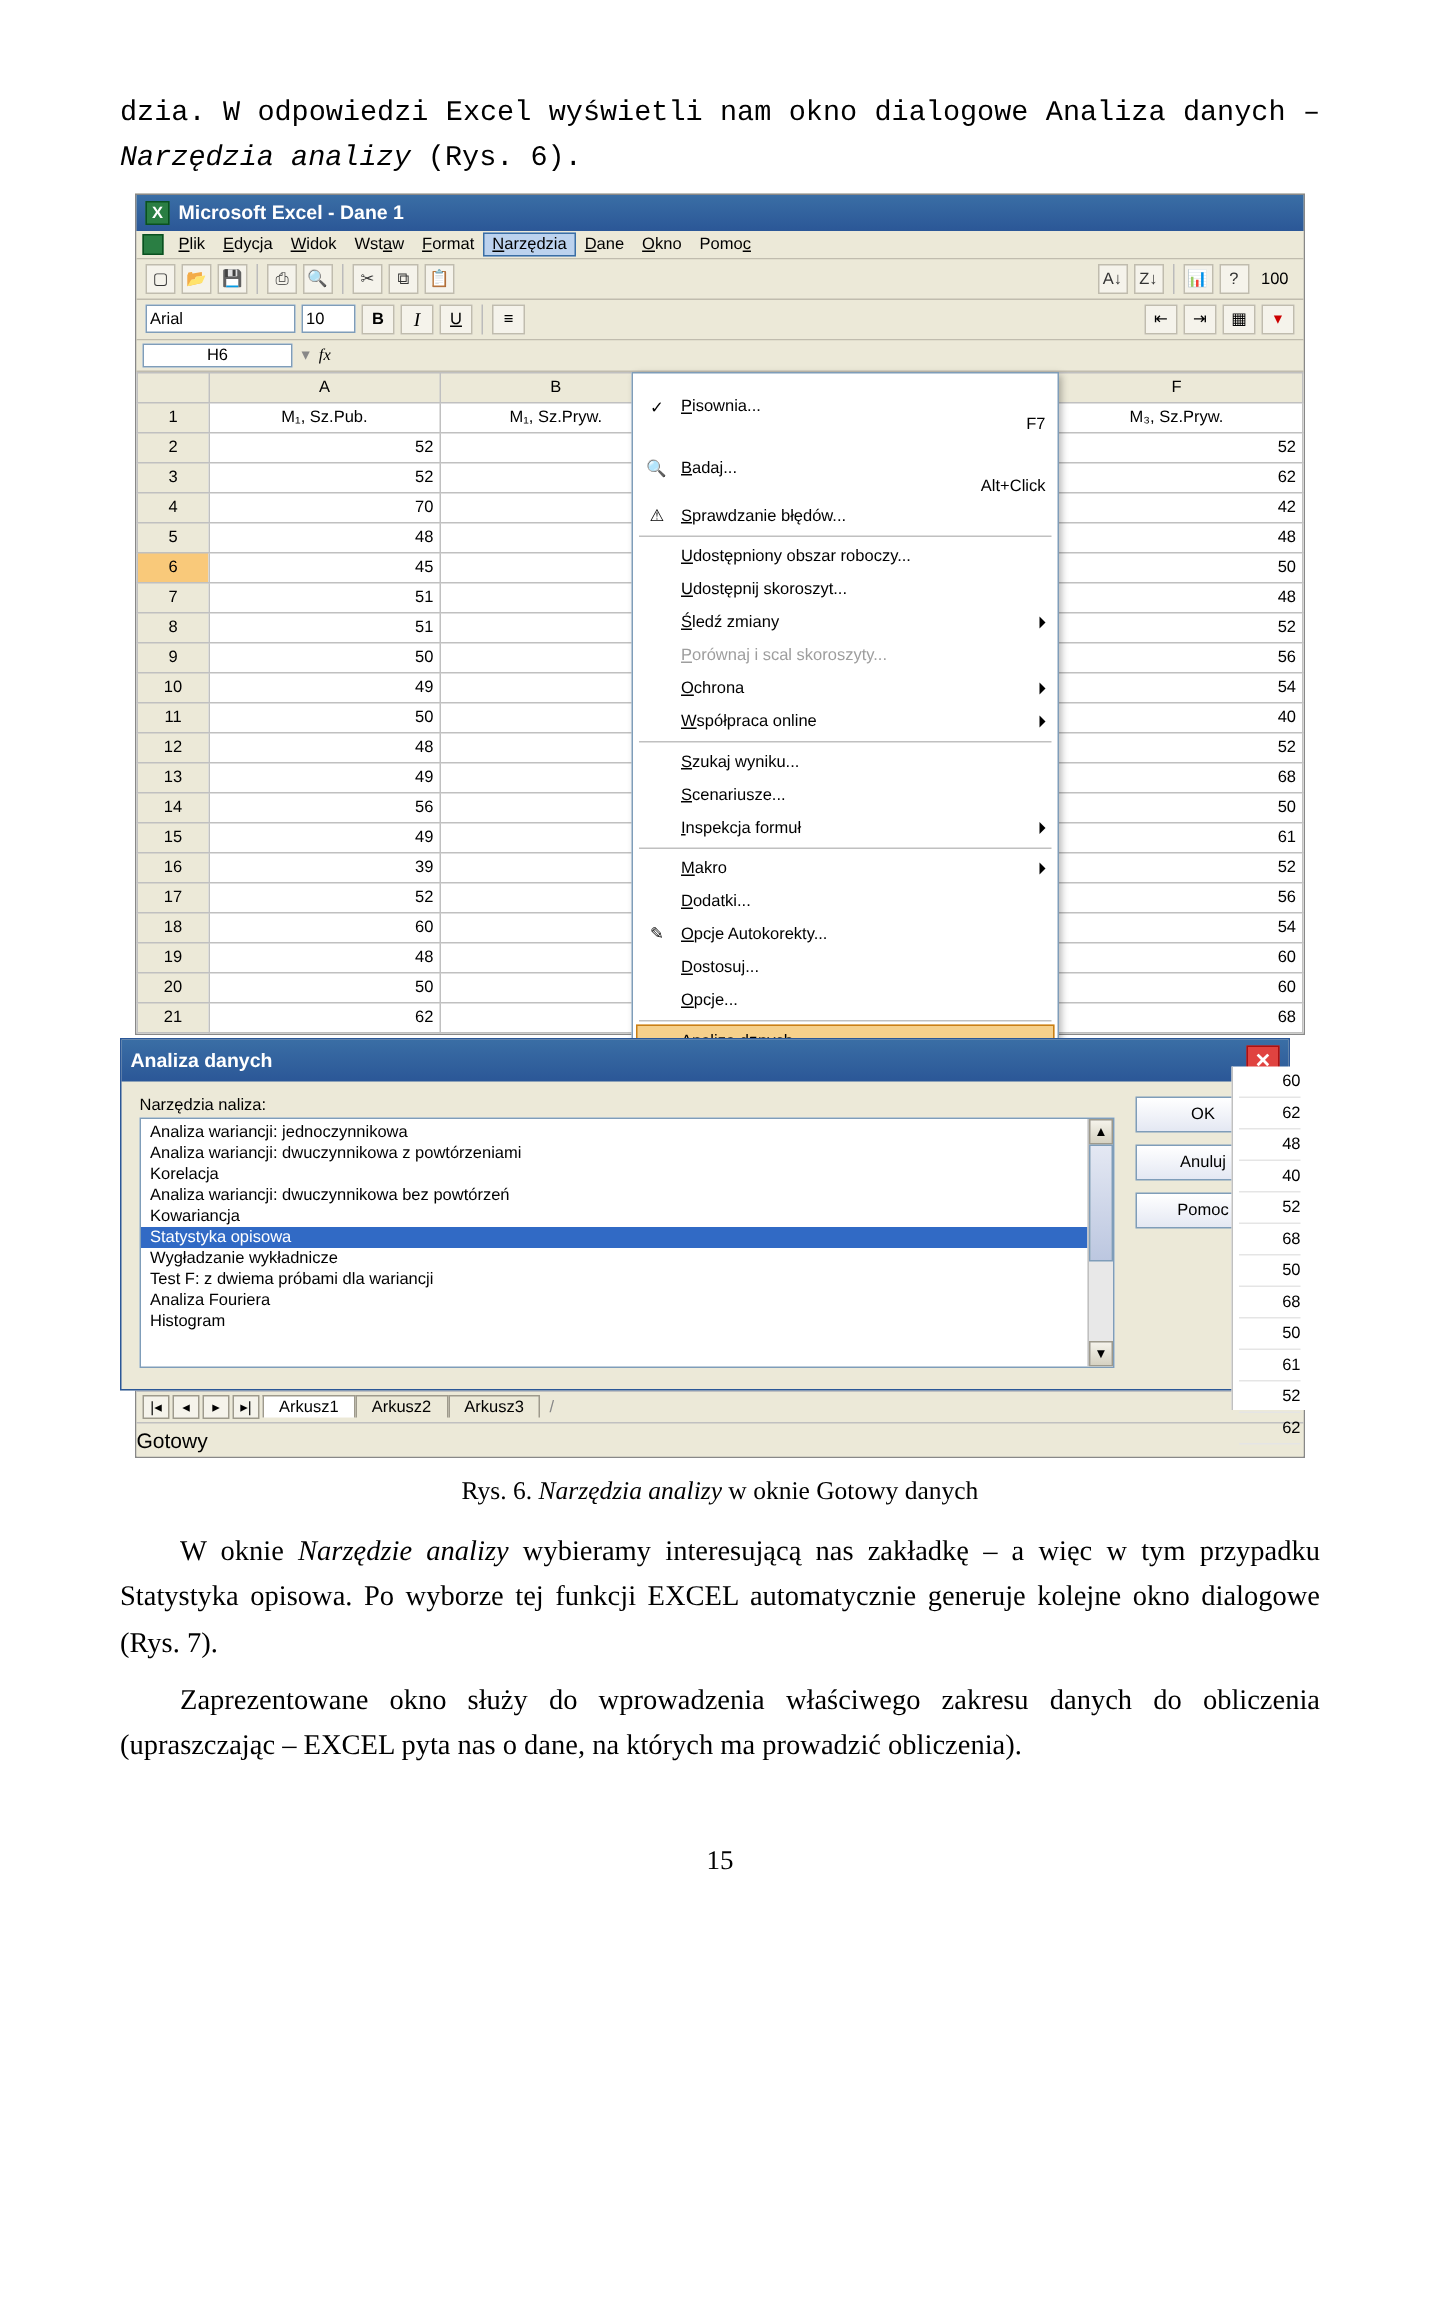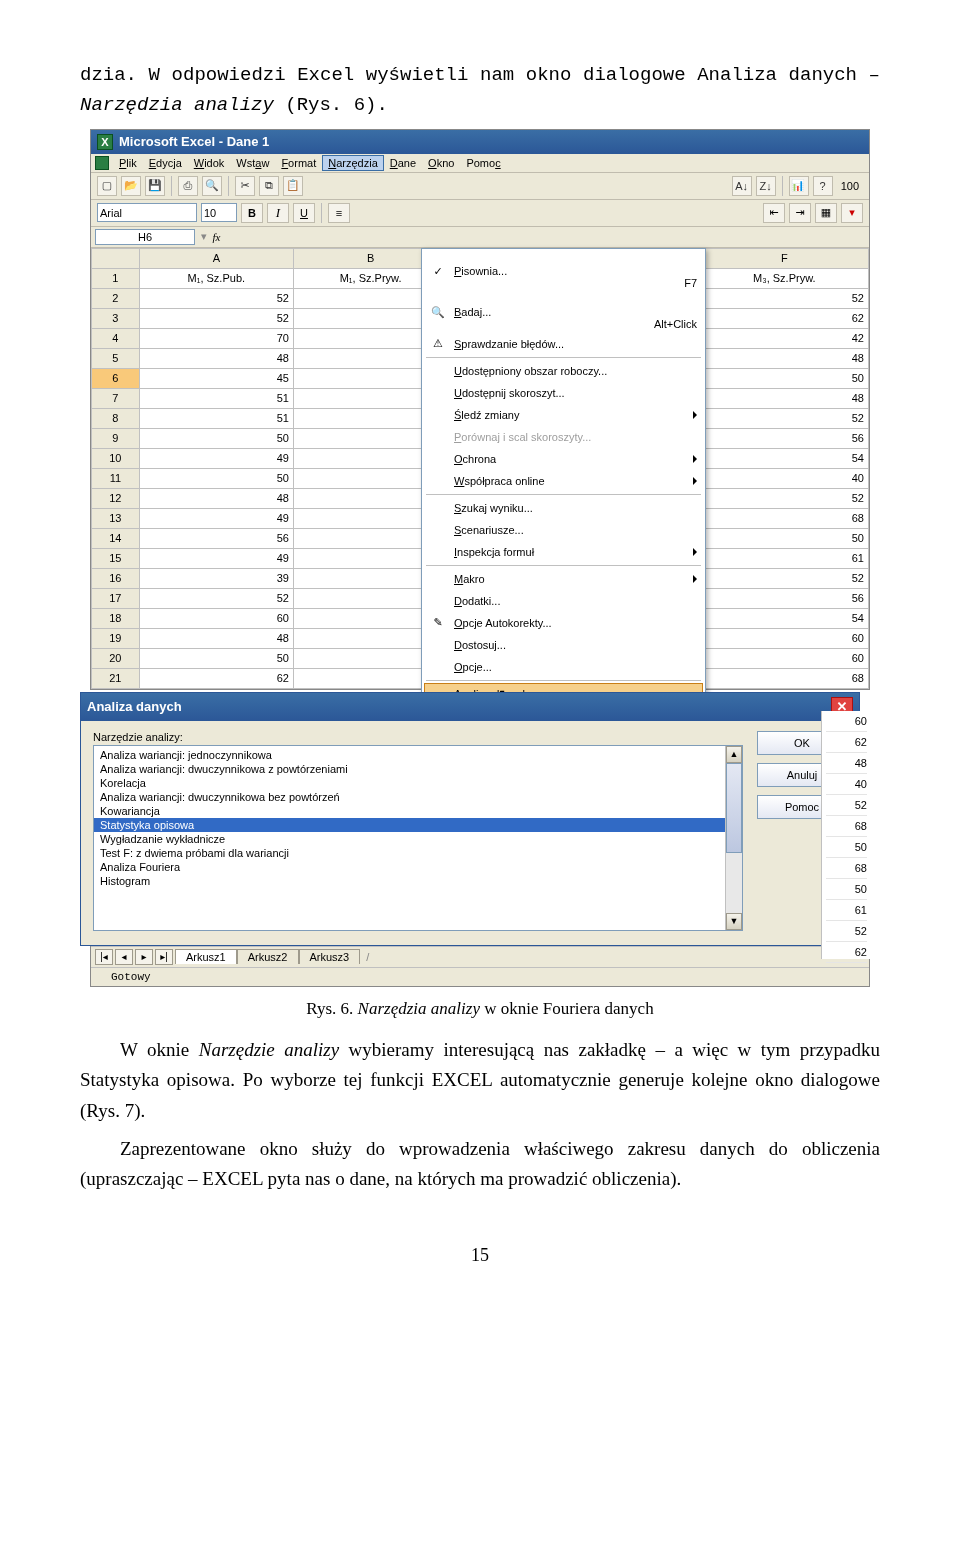--- a/index.html
+++ b/index.html
@@ -236,21 +236,21 @@
     display: flex;
     gap: 14px;
     align-items: flex-start;
     position: relative;
   }
   .dlg-left { flex: 1; }
   .dlg-left .lbl { font-size: 11px; margin-bottom: 2px; display:block; }
   .listbox {
     border: 1px solid #7f9db9;
     background: #fff;
-    height: 186px;
+    height: 167px;
     font-size: 11px;
     overflow: hidden;
     display:flex;
   }
   .list-items { flex:1; padding: 2px 0; }
   .li { padding: 1px 6px; }
   .li.sel { background: #316ac5; color: #fff; }
   .list-scroll {
     width: 17px;
     background: #e8e8e8;
@@ -312,23 +312,22 @@
   .stab {
     padding: 1px 10px;
     border:1px solid #9e9a8c;
     border-bottom:none;
     background:#ece9d8;
   }
   .stab.active { background:#fff; font-weight:normal; }
   .statusbar {
     background:#ece9d8;
     border-top:1px solid #c0c0c0;
-    padding: 3px 20px;
-    font-size:11px;
-    font-family:Liberation Mono, monospace;
+    padding: 3px 0;
+    font-size:14px;
   }
 </style>
 </head>
 <body>
 
 <div class="page">
 
   <p class="body-text first">
     <span>dzia. W odpowiedzi Excel wyświetli nam okno dialogowe Analiza danych – </span><span class="italic">Narzędzia analizy</span><span> (Rys. 6).</span>
   </p>
@@ -688,21 +687,21 @@
     </div>
   </div>
 
   <div class="dialog">
     <div class="dlg-title">
       <span>Analiza danych</span>
       <span class="dlg-close">✕</span>
     </div>
     <div class="dlg-body">
       <div class="dlg-left">
-        <span class="lbl">Narzędzie analizy:</span>
+        <span class="lbl">Narzędzia naliza:</span>
         <div class="listbox">
           <div class="list-items" id="dlg-items">
               <div class="li">Analiza wariancji: jednoczynnikowa</div>
               <div class="li">Analiza wariancji: dwuczynnikowa z powtórzeniami</div>
               <div class="li">Korelacja</div>
               <div class="li">Analiza wariancji: dwuczynnikowa bez powtórzeń</div>
               <div class="li">Kowariancja</div>
               <div class="li sel">Statystyka opisowa</div>
               <div class="li">Wygładzanie wykładnicze</div>
               <div class="li">Test F: z dwiema próbami dla wariancji</div>
@@ -748,21 +747,21 @@
       <span class="nav-btn">▸|</span>
       <span id="stabs"><span class="stab active">Arkusz1</span><span class="stab">Arkusz2</span><span class="stab">Arkusz3</span></span>
       <span style="color:#888;padding-left:4px;">/</span>
     </div>
     <div class="statusbar">
       <span>Gotowy</span>
     </div>
   </div>
 
   <p class="caption">
-    <span>Rys. 6. </span><span class="italic">Narzędzia analizy</span><span> w oknie Fouriera danych</span>
+    <span>Rys. 6. </span><span class="italic">Narzędzia analizy</span><span> w oknie Gotowy danych</span>
   </p>
 
   <p class="body-text indent">
     <span>W oknie </span><span class="italic">Narzędzie analizy</span><span> wybieramy interesującą nas zakładkę – a więc w tym przypadku Statystyka opisowa. Po wyborze tej funkcji EXCEL automatycznie generuje kolejne okno dialogowe (Rys. 7).</span>
   </p>
 
   <p class="body-text indent">Zaprezentowane okno służy do wprowadzenia właściwego zakresu danych do obliczenia (upraszczając – EXCEL pyta nas o dane, na których ma prowadzić obliczenia).</p>
 
   <div class="page-num">15</div>
 </div>

